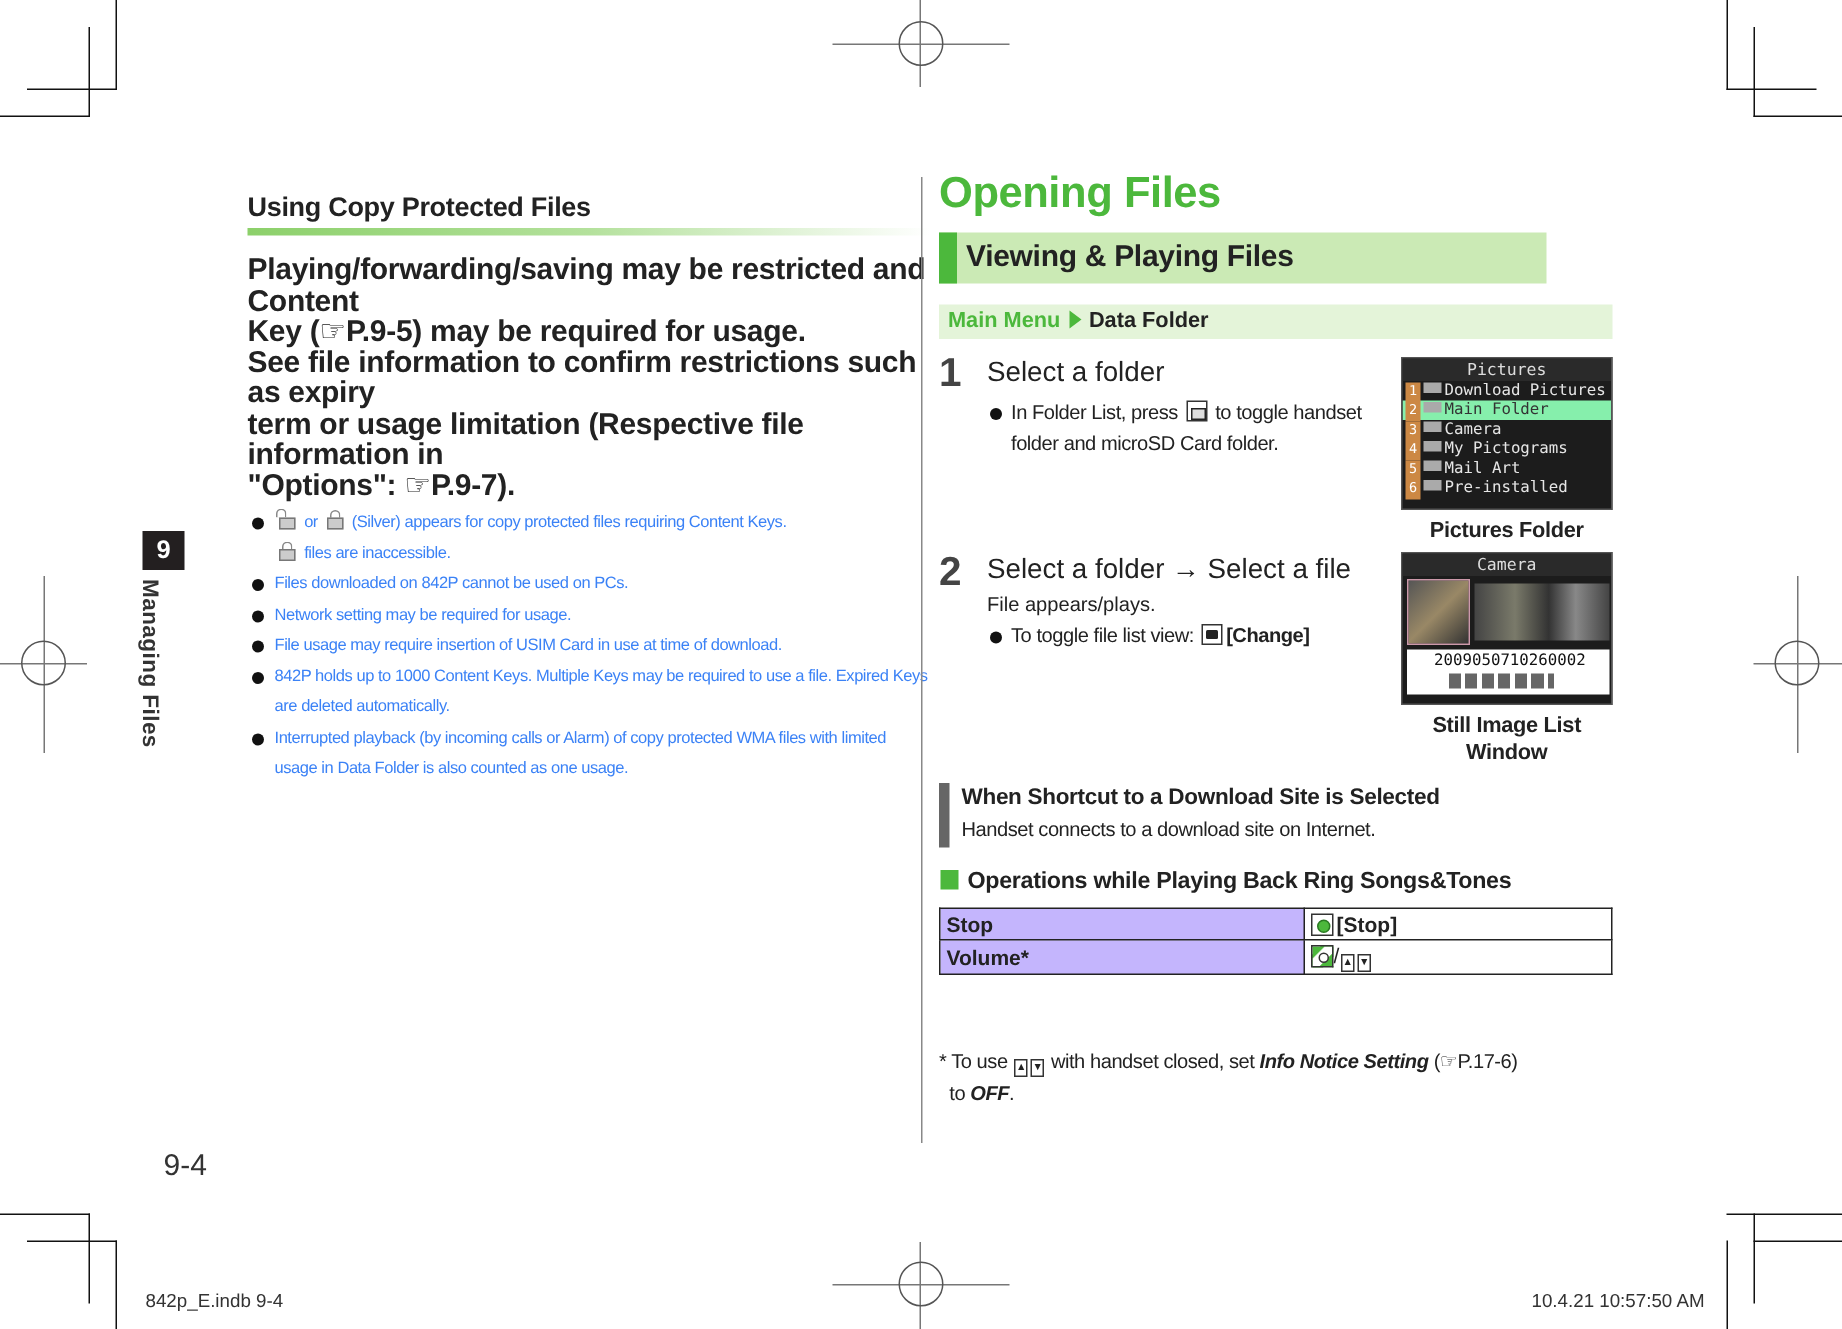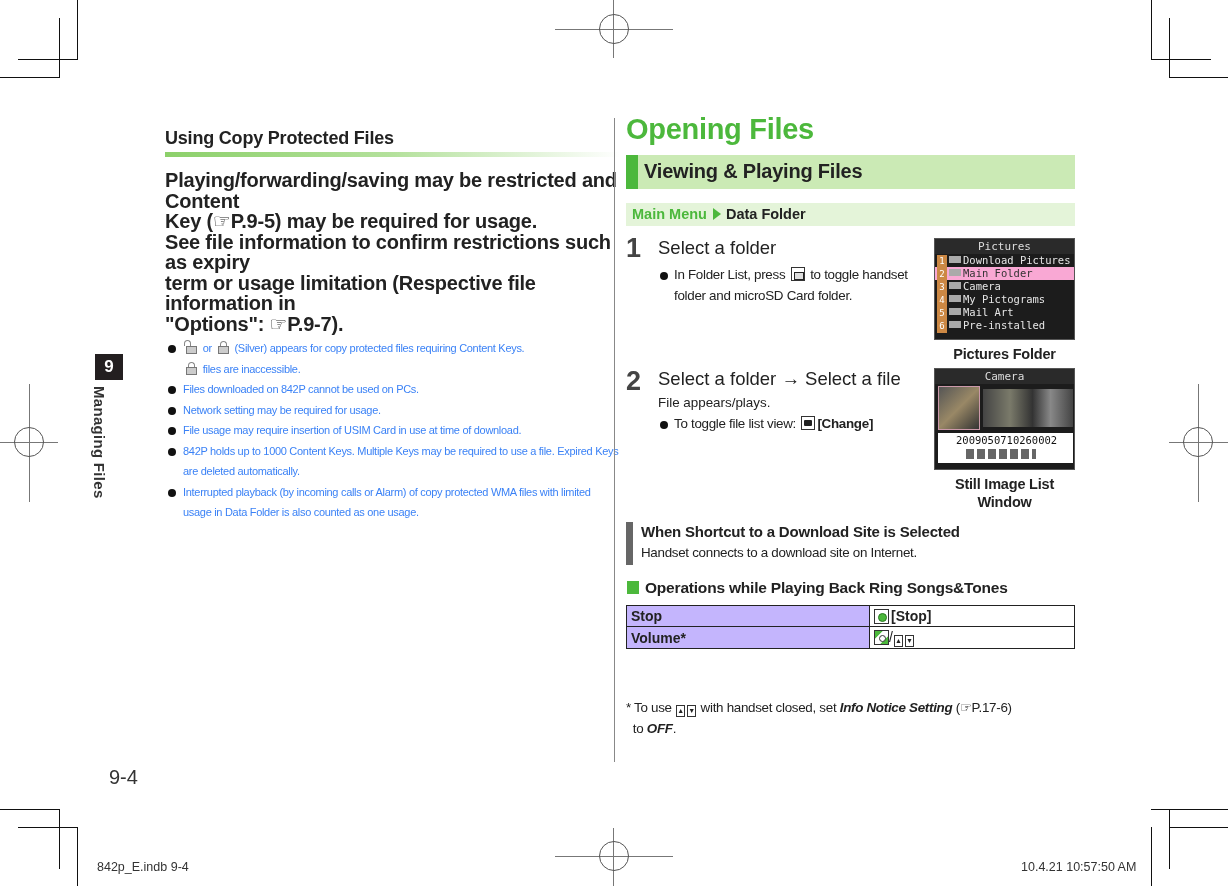--- a/index.html
+++ b/index.html
@@ -26,21 +26,21 @@
 
   
   .side-num { position: absolute; left: 95px; top: 354px; width: 28px; height: 26px; background: #231f20; color: #fff; font-weight: bold; font-size: 17px; text-align: center; line-height: 26px; }
   .side-label { position: absolute; left: 108px; top: 386px; transform-origin: 0 0; transform: rotate(90deg); font-size: 15px; font-weight: bold; color: #333; white-space: nowrap; letter-spacing: 0.3px; }
   .page-num { position: absolute; left: 109px; top: 766px; font-size: 20px; color: #333; }
 
   .col-divider { position: absolute; left: 614px; top: 118px; width: 1px; height: 644px; background: #888; }
 
   
   .h1 { position: absolute; left: 626px; top: 113px; font-size: 29px; font-weight: bold; color: #4cb83c; letter-spacing: -0.3px; }
-  .h2-bar { position: absolute; left: 626px; top: 155px; width: 449px; height: 34px; background: #cbeab5; }
+  .h2-bar { position: absolute; left: 626px; top: 155px; width: 405px; height: 34px; background: #cbeab5; }
   .h2-bar .accent { position: absolute; left: 0; top: 0; width: 12px; height: 34px; background: #4cb83c; }
   .h2-bar .txt { position: absolute; left: 18px; top: 5px; font-size: 20px; font-weight: bold; color: #222; letter-spacing: -0.2px; }
   .crumb { position: absolute; left: 626px; top: 203px; width: 449px; height: 23px; background: #e4f4d9; font-size: 14.5px; font-weight: bold; padding-left: 6px; line-height: 23px; }
   .crumb .cm1 { color: #4cb83c; }
   .crumb .tri { display: inline-block; width: 0; height: 0; border-top: 6px solid transparent; border-bottom: 6px solid transparent; border-left: 8px solid #4cb83c; margin: 0 5px 0 6px; vertical-align: -1px; }
   .crumb .cm2 { color: #222; }
 
   .step-num { position: absolute; font-size: 27px; font-weight: bold; color: #444; }
   .step-title { position: absolute; font-size: 18.5px; color: #222; }
   .step-sub { position: absolute; font-size: 13.4px; color: #222; }
@@ -51,21 +51,21 @@
   .key-tv::after { content: ""; position: absolute; left: 2px; top: 4px; width: 8px; height: 6px; border: 1px solid #222; background: #ddd; }
   .key-cam { background: #fff; }
   .key-cam::after { content: ""; position: absolute; left: 2px; top: 3px; width: 8px; height: 6px; background: #222; border-radius: 1px; }
   .bold { font-weight: bold; }
 
   .shot { position: absolute; background: #1c1c1c; border: 1px solid #555; overflow: hidden; font-family: "DejaVu Sans Mono", monospace; color: #eee; }
   .shot .hdr { height: 15px; font-size: 11px; text-align: center; color: #ddd; background: #2a2a2a; line-height: 15px; }
   .shot .row { height: 13px; font-size: 10.5px; line-height: 13px; white-space: nowrap; padding-left: 2px; color: #e6e6e6; }
   .shot .row .n { display: inline-block; width: 10px; background: #c84; color: #fff; font-size: 9px; text-align: center; margin-right: 2px; }
   .shot .row .f { display: inline-block; width: 12px; height: 7px; background: #aaa; margin-right: 2px; vertical-align: 1px; }
-  .shot .row.sel { background: #f9a8d4; color: #333; }
+  .shot .row.sel { background: #86efac; color: #333; }
   .caption { position: absolute; font-size: 14.5px; font-weight: bold; color: #222; text-align: center; letter-spacing: -0.2px; line-height: 18px; }
 
   .note-box { position: absolute; left: 626px; top: 522px; width: 449px; height: 43px; padding-left: 23px; }
   .note-box .bar { position: absolute; left: 0; top: 0; width: 7px; height: 43px; background: #666; }
   .note-box .t { position: absolute; left: 15px; top: 1px; font-size: 15px; font-weight: bold; color: #222; letter-spacing: -0.2px; }
   .note-box .d { position: absolute; left: 15px; top: 23px; font-size: 13.4px; color: #222; letter-spacing: -0.3px; }
 
   .ops-title { position: absolute; left: 627px; top: 579px; font-size: 15.5px; font-weight: bold; color: #222; letter-spacing: -0.2px; }
   .ops-title .sq { display: inline-block; width: 12px; height: 13px; background: #4cb83c; margin-right: 6px; vertical-align: -1px; }
 

